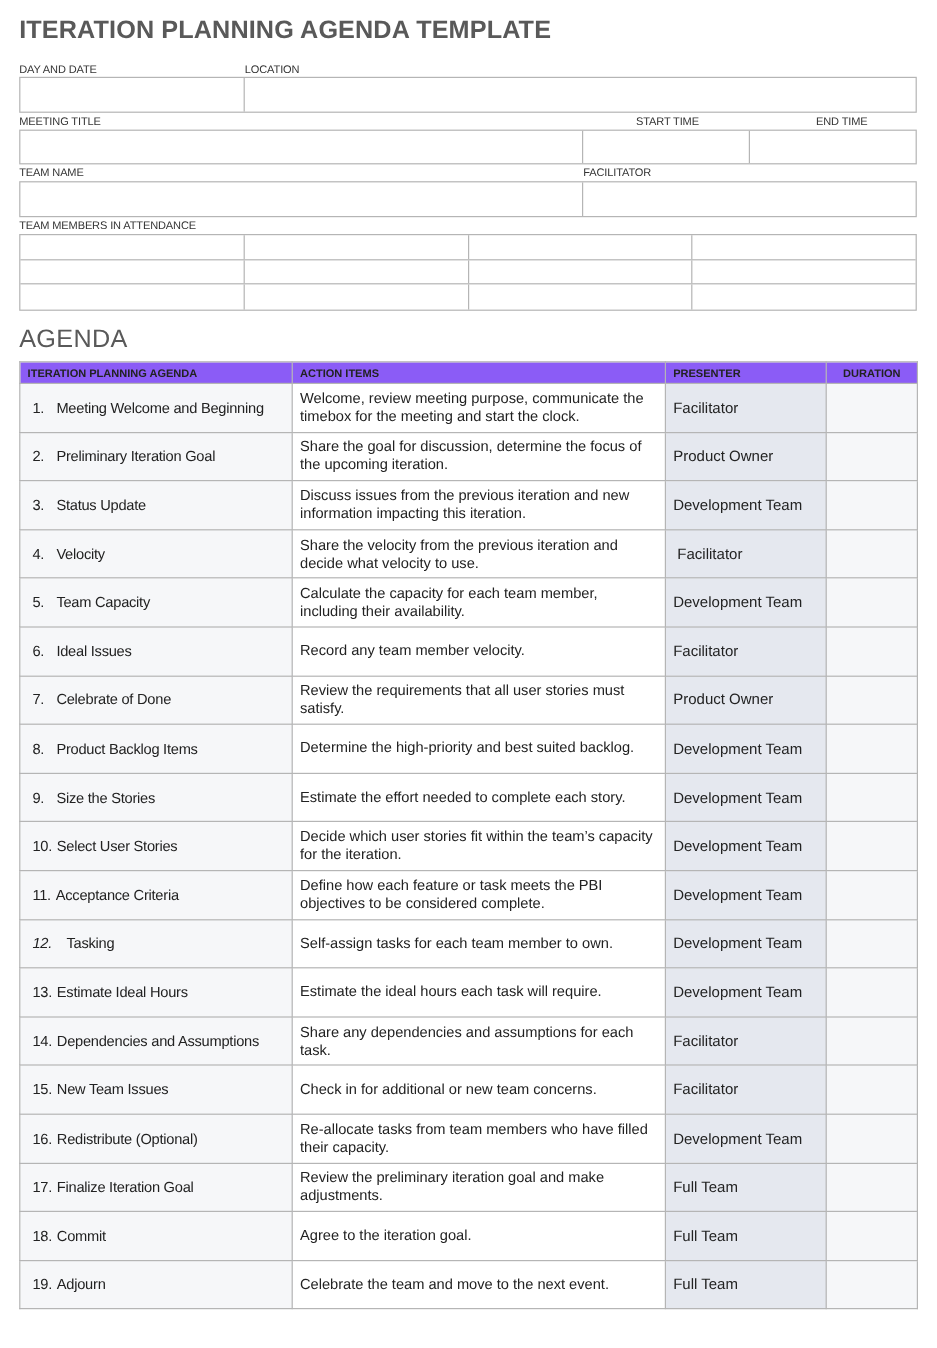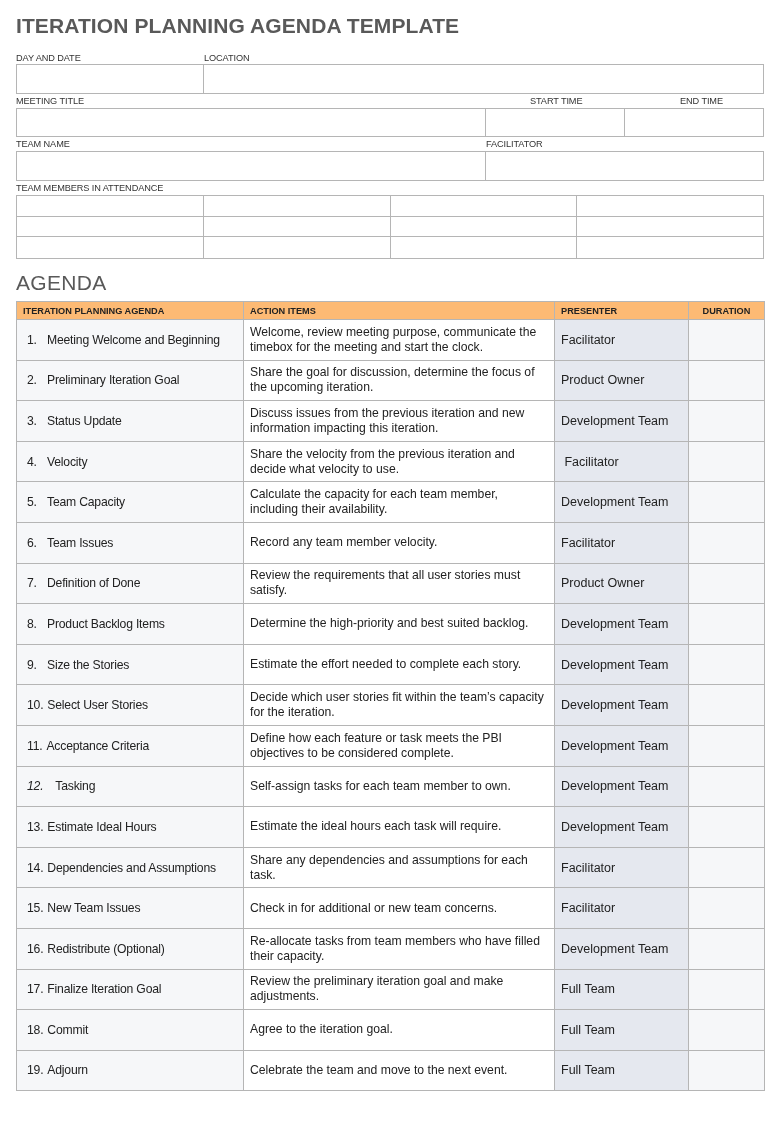--- a/index.html
+++ b/index.html
@@ -17,21 +17,21 @@
   .grid { position: absolute; left: 16px; top: 195px; width: 748px; border: 1.5px solid #b5b5b5; border-bottom-width: 1.5px; }
   .grid .grow { display: flex; height: 20.6px; border-bottom: 1px solid #b5b5b5; }
   .grid .grow:last-child { border-bottom: none; }
   .grid .gcell { flex: 1; border-right: 1px solid #b5b5b5; }
   .grid .gcell:last-child { border-right: none; }
 
   .agenda-h { position: absolute; left: 16px; top: 271px; font-size: 21px; color: #595959; letter-spacing: 0.3px; }
 
   table.agenda { position: absolute; left: 16px; top: 301px; width: 748px; border-collapse: collapse; table-layout: fixed; border: 1.5px solid #b5b5b5; }
   table.agenda th, table.agenda td { border: 1px solid #b5b5b5; vertical-align: middle; }
-  table.agenda thead th { background: #fdba74; height: 18px; font-size: 9.2px; font-weight: bold; text-align: left; padding: 0 6px; color: #222; white-space: nowrap; }
+  table.agenda thead th { background: #8b5cf6; height: 18px; font-size: 9.2px; font-weight: bold; text-align: left; padding: 0 6px; color: #222; white-space: nowrap; }
   table.agenda thead th.dur { text-align: center; }
   table.agenda tbody tr { height: 40.6px; }
   table.agenda td.item { background: #f6f7f9; font-size: 12.2px; color: #222; padding: 0 4px 0 10px; white-space: nowrap; letter-spacing: -0.2px; }
   table.agenda td.item .num { display: inline-block; min-width: 20px; }
   table.agenda td.act { background: #ffffff; font-size: 12.2px; color: #222; padding: 0 6px; line-height: 15px; }
   table.agenda td.pres { background: #e5e8ef; font-size: 12.5px; color: #222; padding: 0 6px; white-space: nowrap; }
   table.agenda td.dur { background: #f6f7f9; }
 </style>
 </head>
 <body>
@@ -125,27 +125,27 @@
         <td class="pres" style="white-space: pre;"> Facilitator</td>
         <td class="dur"></td>
       </tr>
       <tr>
         <td class="item"><span class="num">5.</span><span>Team Capacity</span></td>
         <td class="act">Calculate the capacity for each team member, including their availability.</td>
         <td class="pres" style="white-space: pre;">Development Team</td>
         <td class="dur"></td>
       </tr>
       <tr>
-        <td class="item"><span class="num">6.</span><span>Team Issues</span></td>
+        <td class="item"><span class="num">6.</span><span>Ideal Issues</span></td>
         <td class="act">Record any team member velocity.</td>
         <td class="pres" style="white-space: pre;">Facilitator</td>
         <td class="dur"></td>
       </tr>
       <tr>
-        <td class="item"><span class="num">7.</span><span>Definition of Done</span></td>
+        <td class="item"><span class="num">7.</span><span>Celebrate of Done</span></td>
         <td class="act">Review the requirements that all user stories must satisfy.</td>
         <td class="pres" style="white-space: pre;">Product Owner</td>
         <td class="dur"></td>
       </tr>
       <tr>
         <td class="item"><span class="num">8.</span><span>Product Backlog Items</span></td>
         <td class="act">Determine the high-priority and best suited backlog.</td>
         <td class="pres" style="white-space: pre;">Development Team</td>
         <td class="dur"></td>
       </tr>

